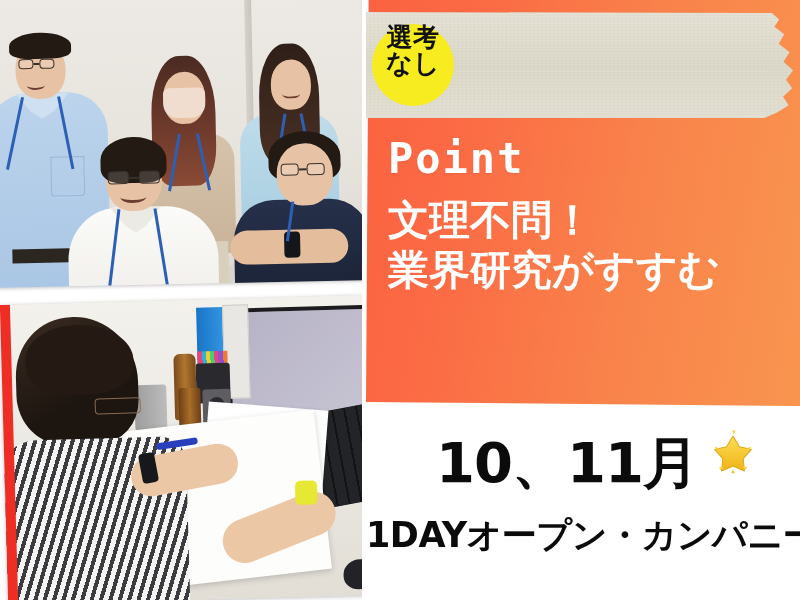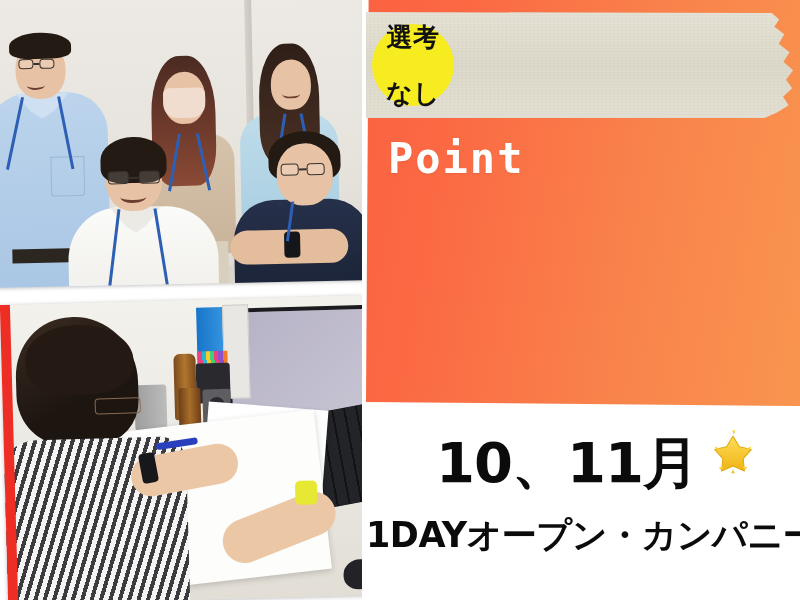--- a/index.html
+++ b/index.html
@@ -121,21 +121,21 @@
   #torn-banner{position:absolute;left:366px;top:12px;width:434px;height:106px;
     background:linear-gradient(180deg,#e5e1d4,#ddd9ca 50%,#e3dfd2);
     clip-path:polygon(0 0,93.5% 1%,95.2% 7%,94.1% 14%,96.4% 21%,95.1% 30%,97.6% 38%,96.2% 47%,
                       98.4% 55%,96.8% 64%,98.2% 72%,96.1% 80%,97.4% 88%,94.6% 95%,91.8% 100%,0 100%);
     filter:drop-shadow(0 1px 2px rgba(0,0,0,.18));}
   #torn-banner::after{content:"";position:absolute;inset:0;
     background:repeating-linear-gradient(0deg,rgba(0,0,0,.018) 0 1px,transparent 1px 3px),
                repeating-linear-gradient(90deg,rgba(0,0,0,.015) 0 1px,transparent 1px 4px);}
 
   #badge-no-screening{position:absolute;left:372px;top:24px;width:82px;height:82px;border-radius:50%;
-    background:#f7ec20;display:flex;flex-direction:column;align-items:center;justify-content:space-between;
+    background:#f7ec20;display:flex;flex-direction:column;align-items:center;justify-content:flex-start;
     line-height:1.0;z-index:4;}
   #badge-no-screening span{font-size:26px;font-weight:900;color:#111;letter-spacing:0.5px;
     font-family:"DejaVu Sans",sans-serif;}
 
   #web-title{position:absolute;left:460px;top:19px;height:90px;display:flex;align-items:center;
     font-size:68px;font-weight:900;color:#0c0c0c;letter-spacing:-1px;z-index:4;
     font-family:"DejaVu Sans",sans-serif;white-space:nowrap;}
 
   
   #point-block{position:absolute;left:388px;top:138px;width:400px;z-index:3;color:#fff;}
@@ -259,20 +259,22 @@
   <div id="torn-banner"></div>
 
   <div id="badge-no-screening">
     <span>選考</span>
     <span>なし</span>
   </div>
 
 
   <div id="point-block">
     <div id="point-label">Point</div>
+    <div class="point-line">文理不問！</div>
+    <div class="point-line">業界研究がすすむ</div>
   </div>
 
   <div id="bottom-block">
     <div id="month-row">
       <div id="month-text">10、11月</div>
       <div id="star-icon">
         <svg viewBox="0 0 64 64" width="54" height="54" aria-hidden="true">
           <defs>
             <linearGradient id="sg" x1="0" y1="0" x2="0" y2="1">
               <stop offset="0" stop-color="#FFDE5A"></stop>

